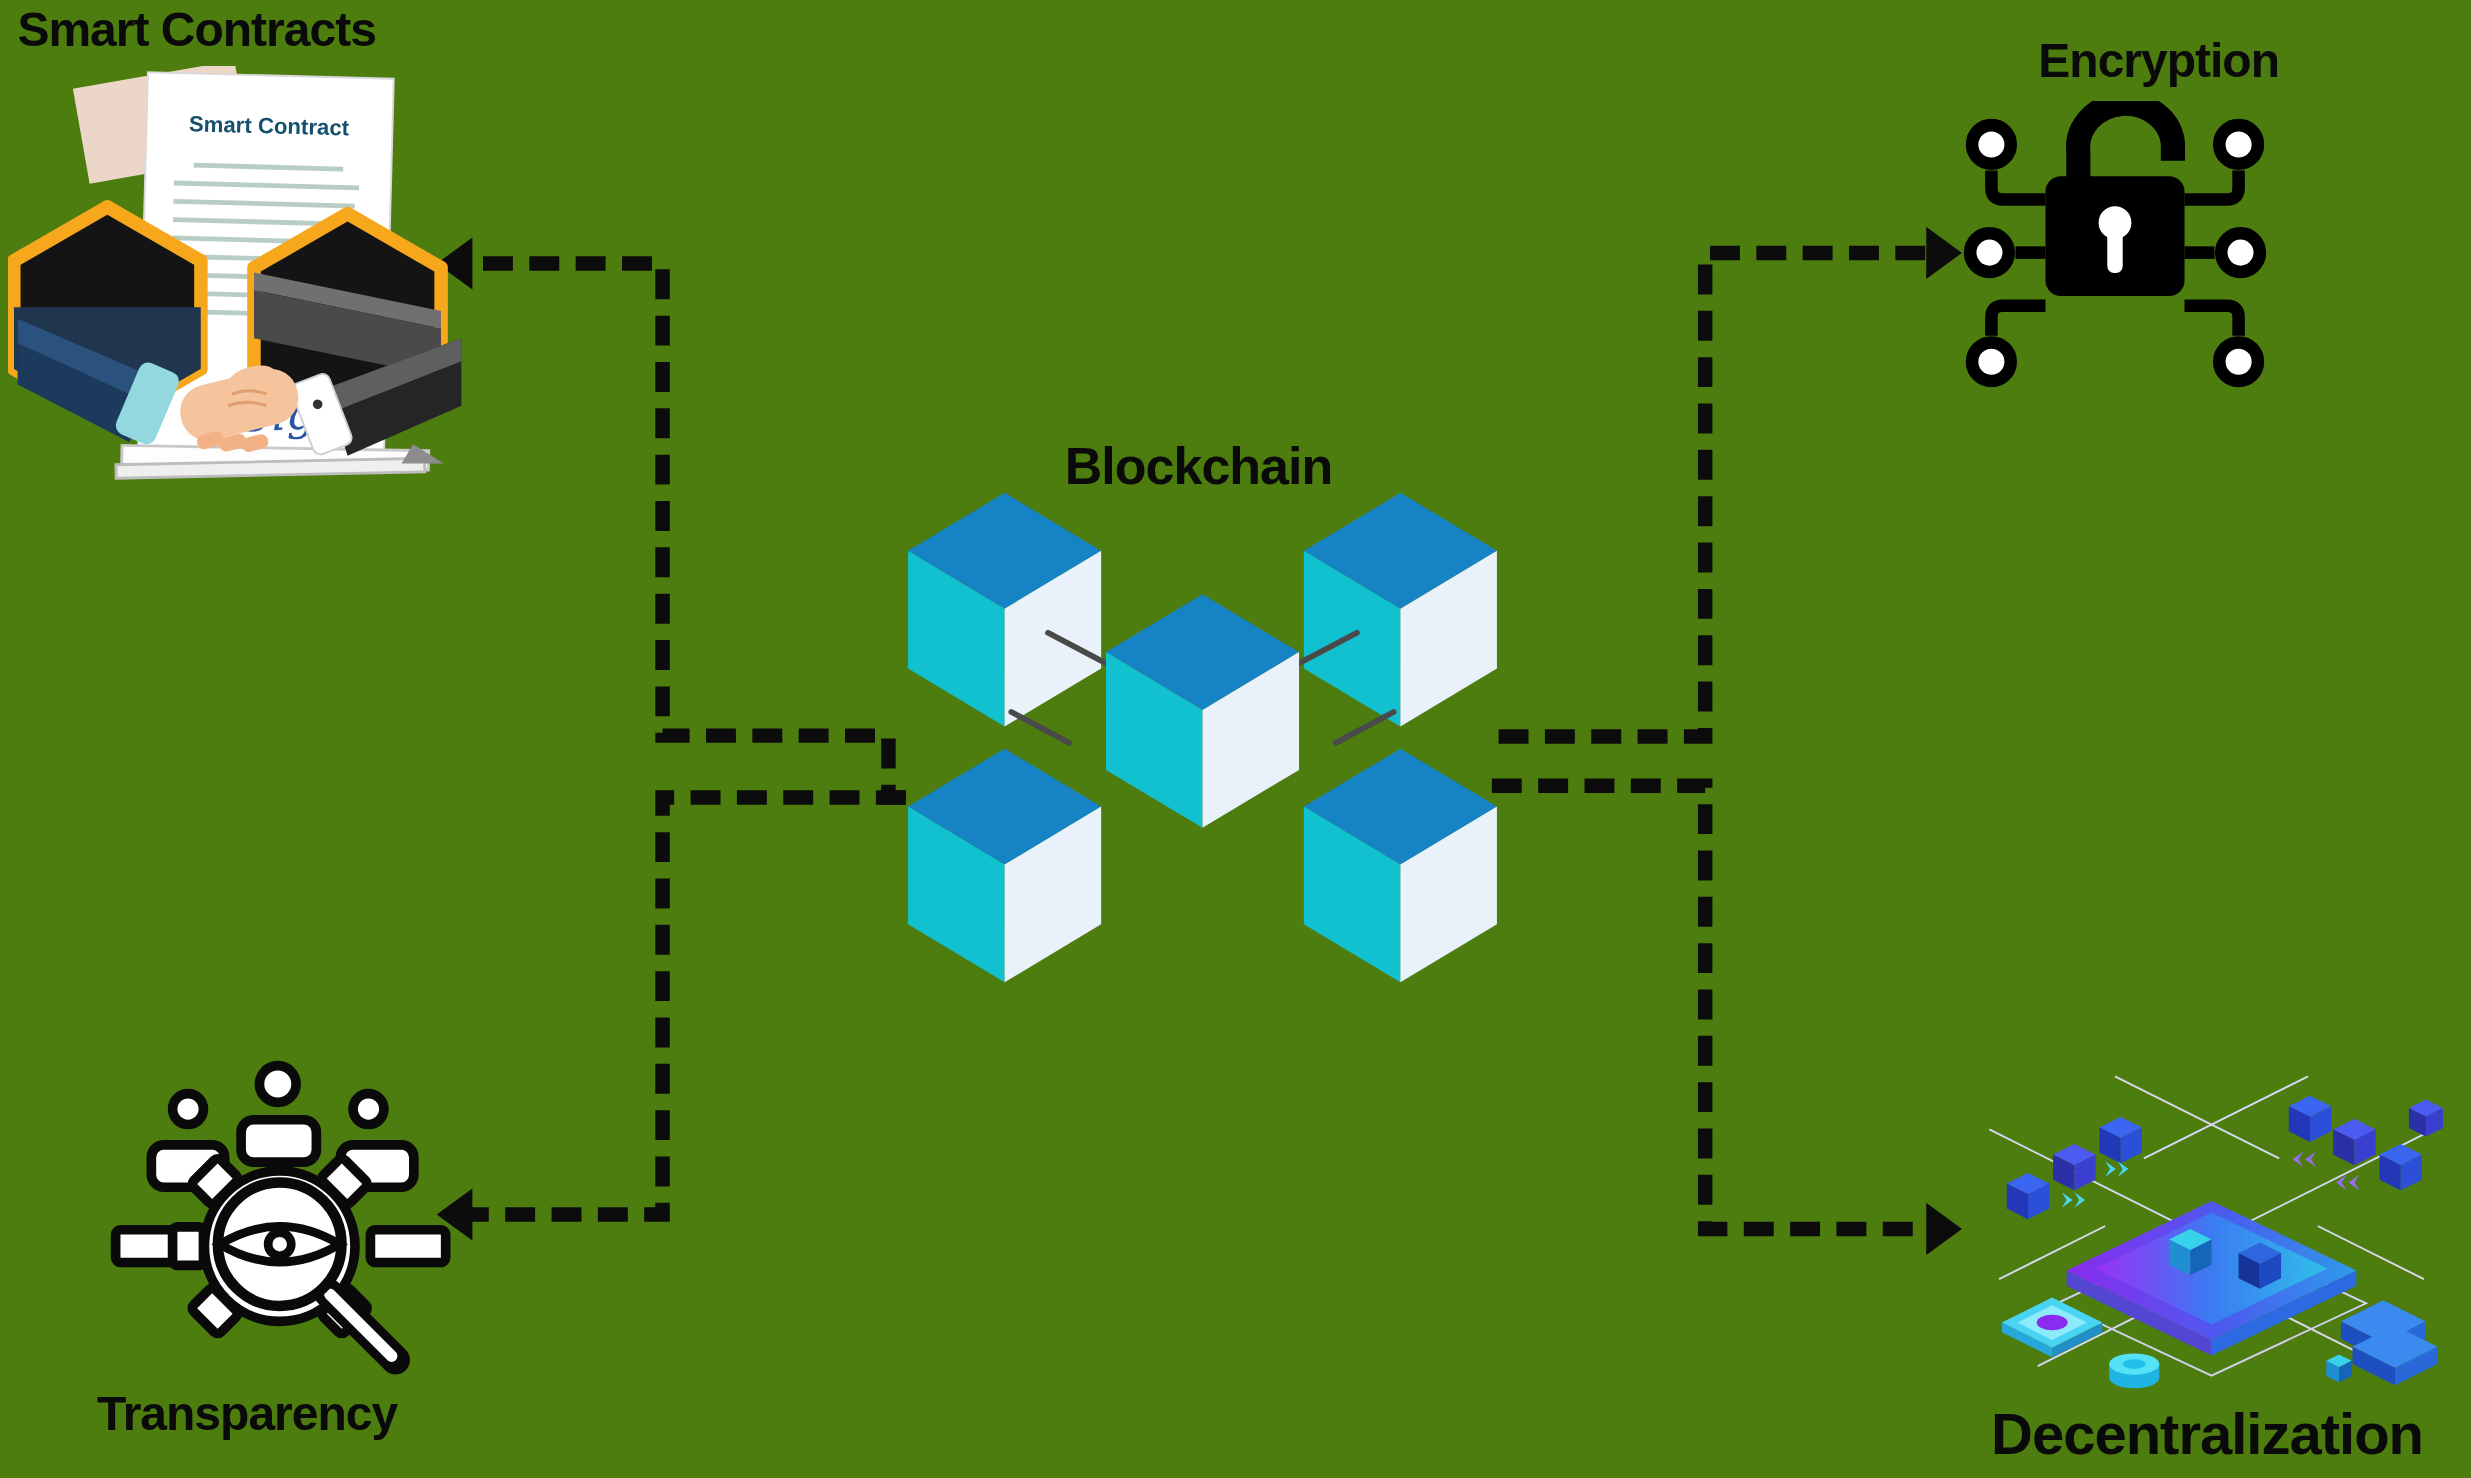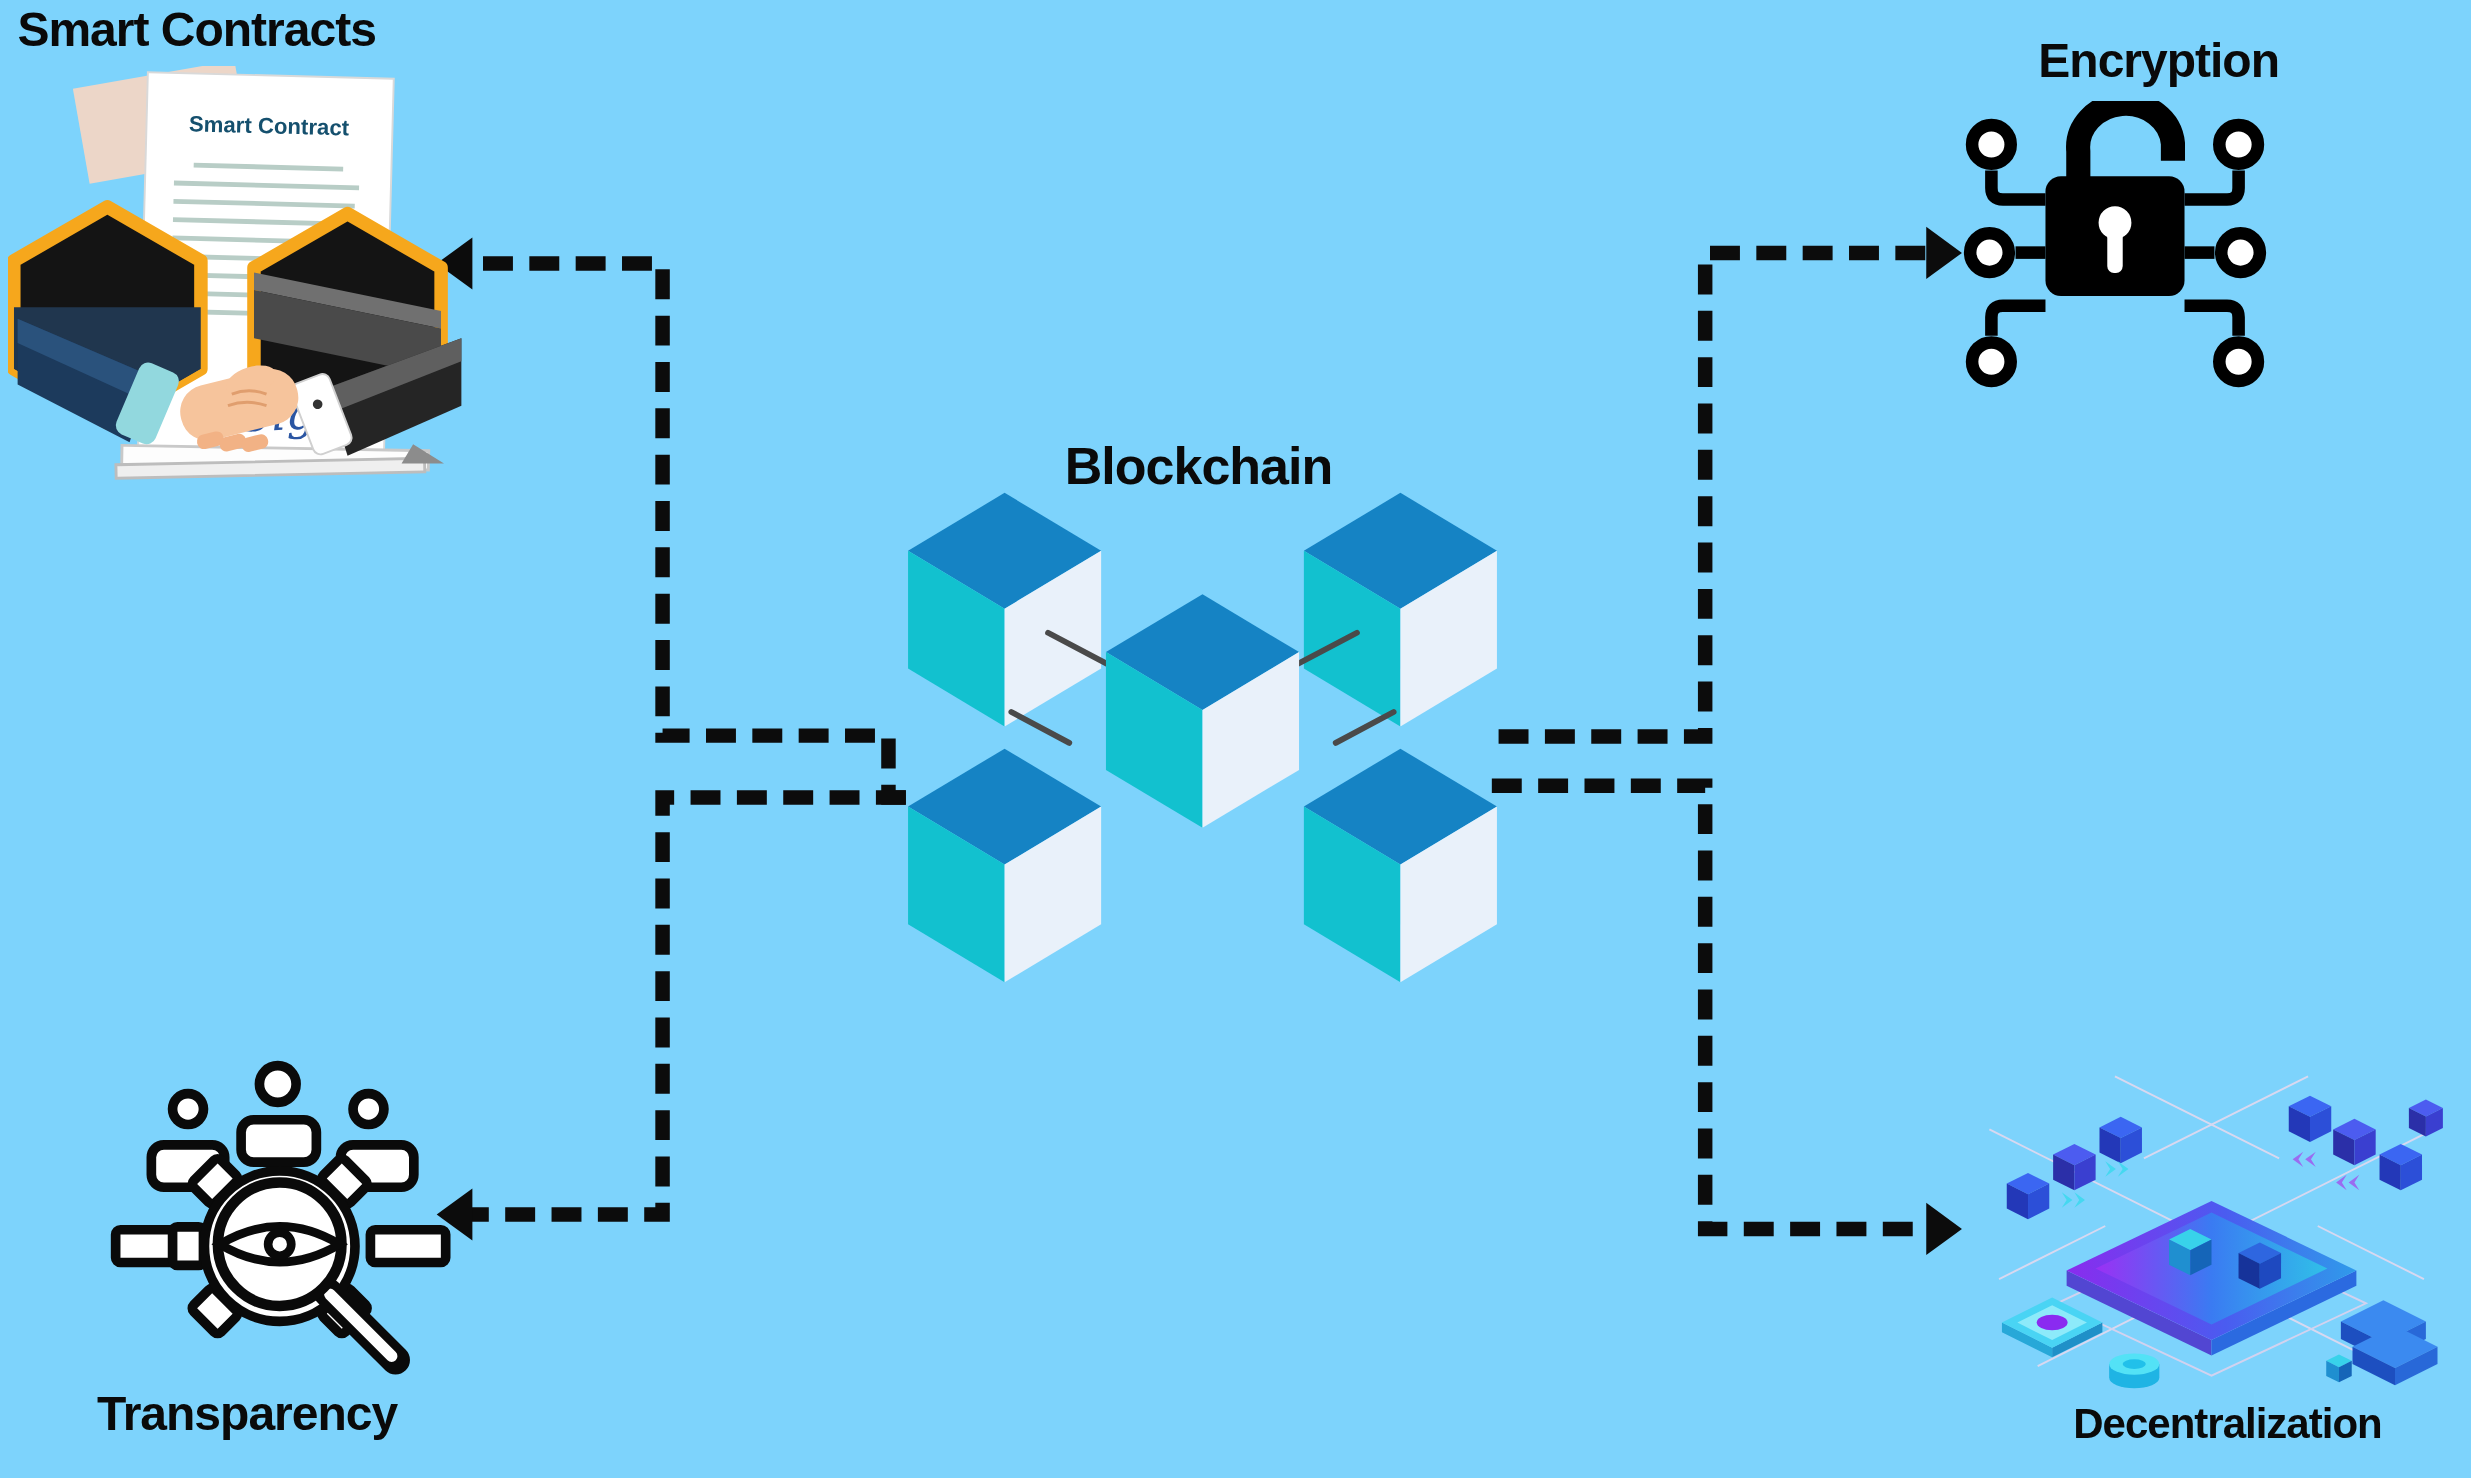--- a/index.html
+++ b/index.html
@@ -1,25 +1,25 @@
 <!DOCTYPE html>
 <html><head>
 <meta charset="utf-8">
 <style>
   html,body{margin:0;padding:0;background:#ffffff;}
-  .canvas{position:relative;width:2472px;height:1478px;background:#7dd3fc;overflow:hidden;
+  .canvas{position:relative;width:2472px;height:1478px;background:#4d7c0f;overflow:hidden;
           font-family:"Liberation Sans",sans-serif;}
   .abs{position:absolute;}
   .label{position:absolute;font-weight:bold;color:#0a0a0a;letter-spacing:-1px;
          font-family:"Liberation Sans",sans-serif;white-space:nowrap;}
   #lbl-smart-contracts{left:17.4px;top:1.9px;font-size:48px;}
   #lbl-encryption{left:1970px;top:33px;width:309px;text-align:right;font-size:48px;}
   #lbl-blockchain{left:1023px;top:436px;width:351px;text-align:center;font-size:52px;}
   #lbl-transparency{left:97px;top:1386px;width:378px;text-align:left;font-size:48px;}
-  #lbl-decentralization{left:1991px;top:1400px;width:473px;text-align:center;font-size:42px;}
+  #lbl-decentralization{left:1991px;top:1400px;width:473px;text-align:left;font-size:58px;}
   svg{display:block;}
   .connectors{position:absolute;left:0;top:0;pointer-events:none;}
 </style>
 </head>
 <body>
 
 <div class="canvas">
 
   <div class="label" id="lbl-smart-contracts">Smart Contracts</div>
   <div class="label" id="lbl-encryption">Encryption</div>

